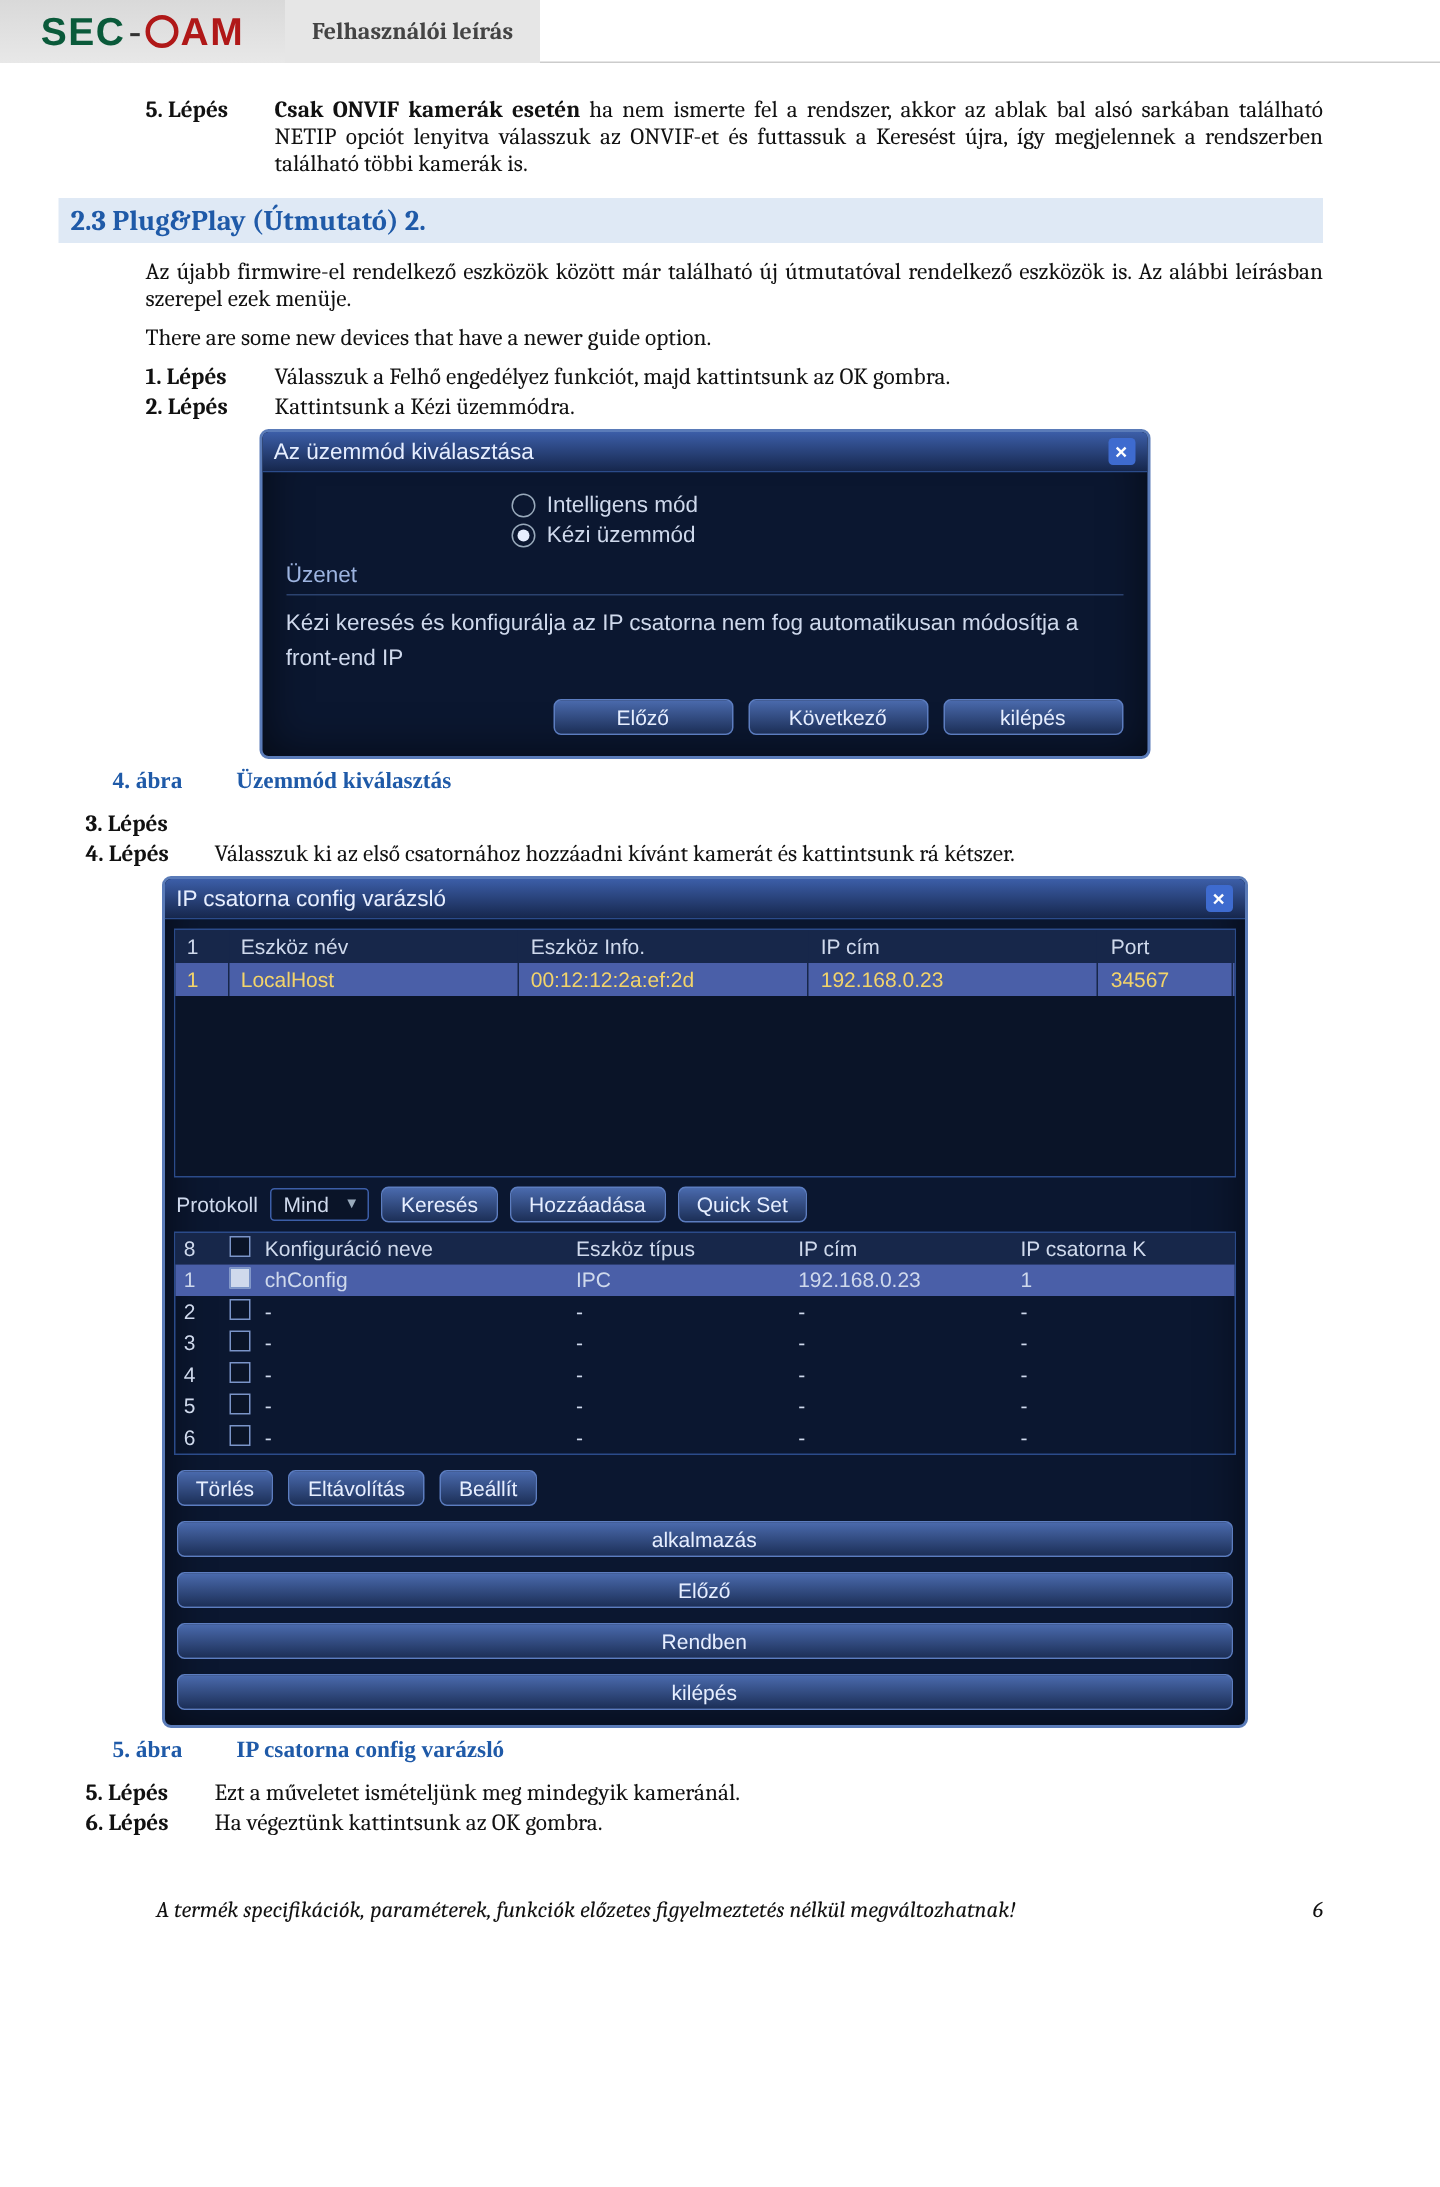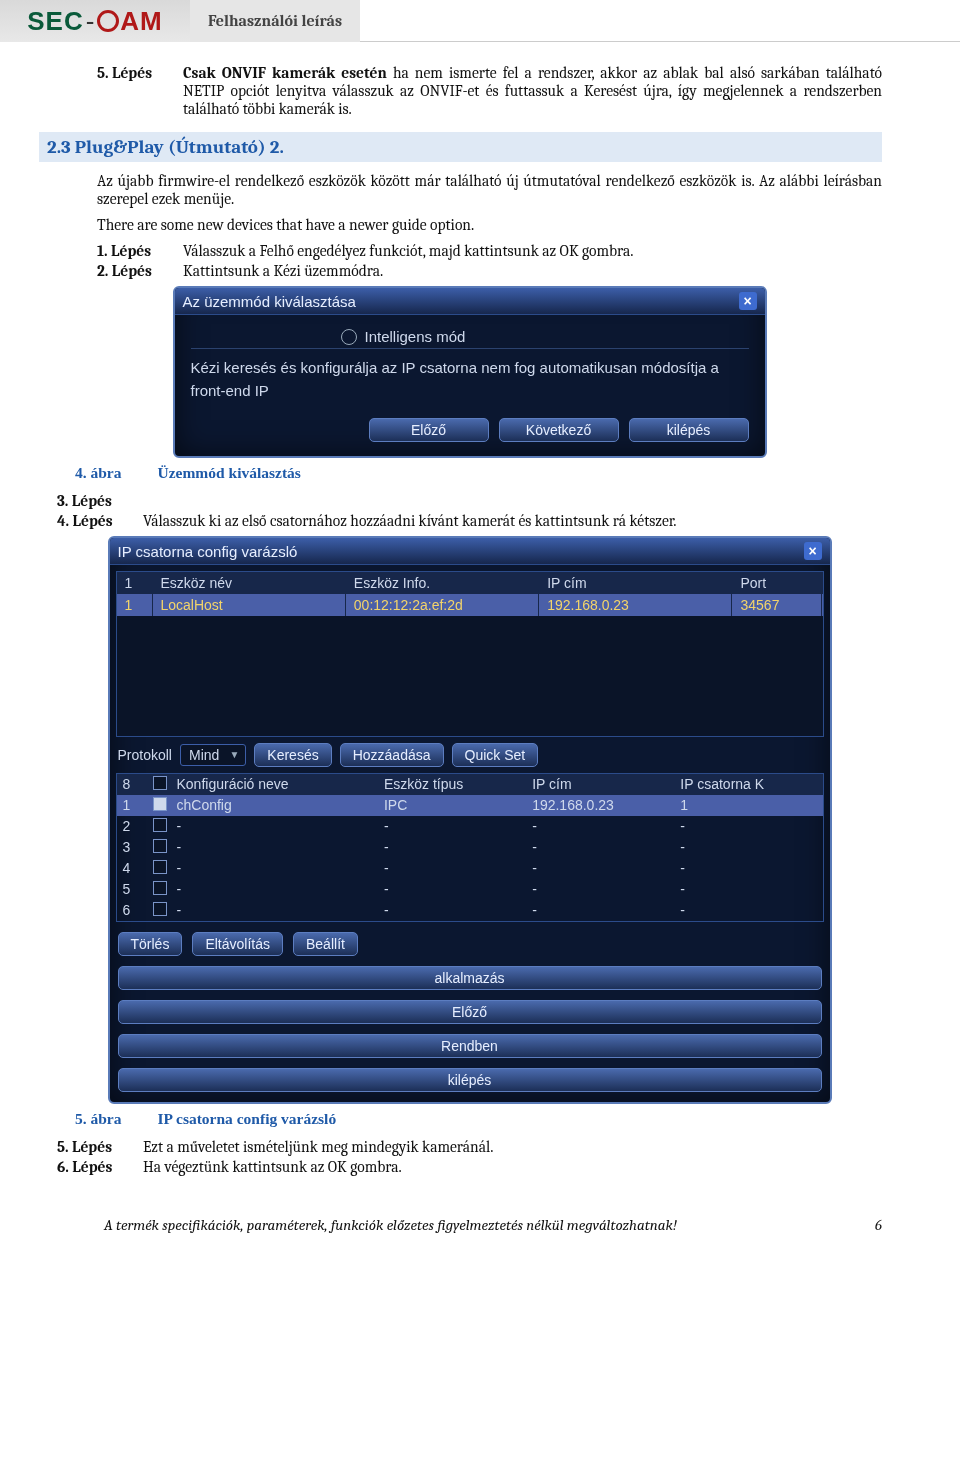--- a/index.html
+++ b/index.html
@@ -174,20 +174,25 @@
   <div class="shot shot1">
     <div class="shot-title">
       <span>Az üzemmód kiválasztása</span>
       <span class="close-x">×</span>
     </div>
     <div class="shot-body">
       <div class="radio-row">
         <span class="radio"></span>
         <span>Intelligens mód</span>
       </div>
+      <div class="radio-row">
+        <span class="radio checked"></span>
+        <span>Kézi üzemmód</span>
+      </div>
+      <div class="fieldset-label">Üzenet</div>
       <div class="hr"></div>
       <div class="msg">Kézi keresés és konfigurálja az IP csatorna nem fog automatikusan módosítja a front-end IP</div>
       <div class="btn-row">
         <div class="btn">Előző</div>
         <div class="btn">Következő</div>
         <div class="btn">kilépés</div>
       </div>
     </div>
   </div>
   <div class="caption">

